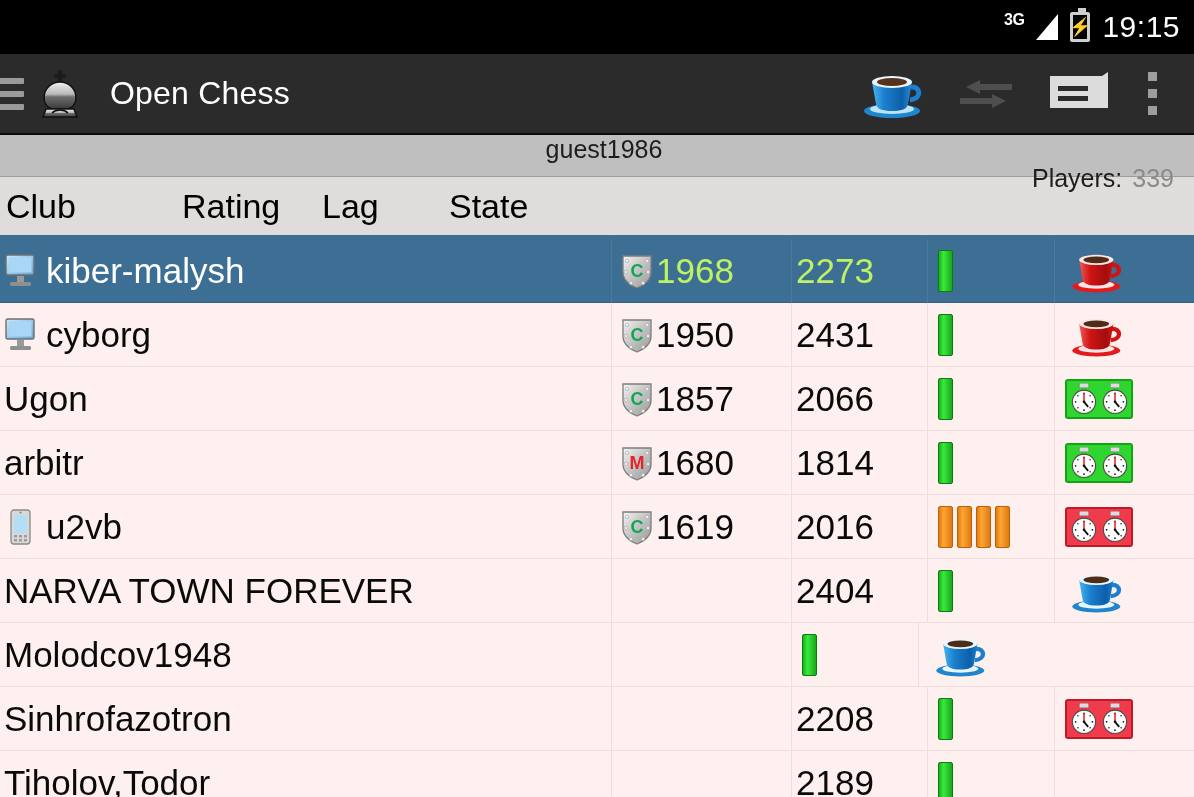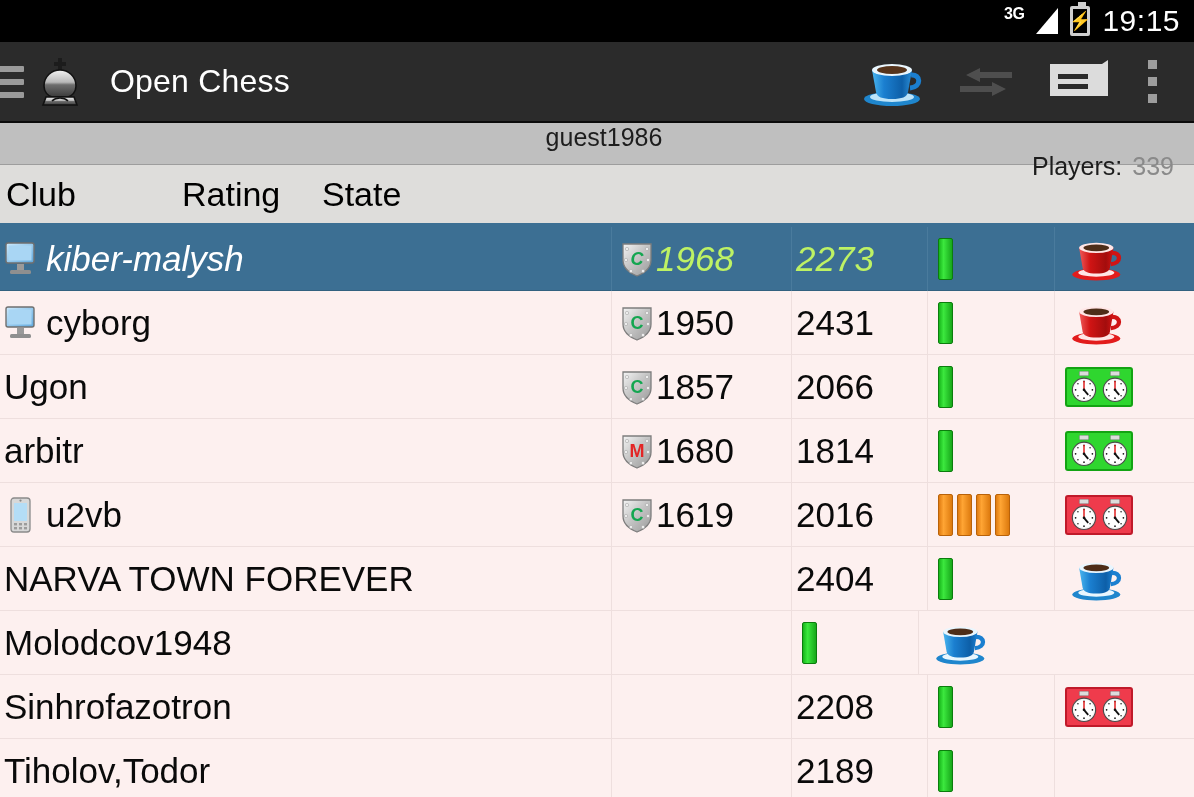--- a/index.html
+++ b/index.html
@@ -6,21 +6,21 @@
   html, body {
     width: 1194px; height: 797px;
     background: #000;
     font-family: "Liberation Sans", sans-serif;
     overflow: hidden;
   }
   .screen { position: relative; width: 1194px; height: 797px; background: #fdf0ef; }
 
   
   .statusbar {
-    height: 42px; background: #000; color: #fff;
+    height: 54px; background: #000; color: #fff;
     display: flex; align-items: center; justify-content: flex-end;
     padding-right: 14px; gap: 12px;
   }
   .sb-3g { font-size: 16px; font-weight: bold; color: #fff; line-height: 1;
            position: relative; top: -7px; letter-spacing: -0.5px;}
   .sig-wrap { display: flex; align-items: flex-end; gap: 2px; position: relative; }
   .sig-tri { width: 0; height: 0; border-left: 22px solid transparent;
              border-bottom: 26px solid #fff; }
   .batt { width: 20px; height: 30px; border: 3px solid #cfcfcf; border-radius: 2px;
           position: relative; display:flex; align-items:center; justify-content:center;}
@@ -70,21 +70,21 @@
     height: 64px; display: flex; align-items: center;
     background: #fdf0ef; border-bottom: 1px solid #eedfde;
   }
   .row.selected { background: #3c6f93; border-bottom: 1px solid #32617f;}
   .row .cell { height: 64px; display: flex; align-items: center; }
   .row .cell.player { width: 612px; padding-left: 4px; border-right: 1px solid #eedfde; }
   .row .cell.club   { width: 180px; padding-left: 8px; border-right: 1px solid #eedfde; }
   .row .cell.rating { width: 136px; padding-left: 4px; border-right: 1px solid #eedfde; }
   .row .cell.lag    { width: 127px; padding-left: 10px; border-right: 1px solid #eedfde; }
   .row .cell.state  { width: 139px; padding-left: 10px; }
-  .row.selected .cell { border-right-color: #4a7b9d; font-style: italic; }
+  .row.selected .cell { border-right-color: #4a7b9d; }
 
   .pname { font-size: 35px; color: #0a0a0a; }
   .row.selected .pname { color: #ffffff; }
   .num { font-size: 35px; color: #0a0a0a; }
   .row.selected .num { color: #bef264; }
   .club-num { margin-left: 2px; }
 
   .dev-icon { width: 34px; height: 38px; margin-right: 8px; flex: 0 0 auto; }
   .badge { width: 34px; height: 38px; flex: 0 0 auto; }
 
@@ -193,20 +193,21 @@
   <div class="subheader">
     <span class="guest">guest1986</span>
     <span class="players">
       <span>Players:</span><span class="count">339</span>
     </span>
   </div>
 
   <div class="tbl-header">
     <div class="col-club">Club</div>
     <div class="col-rating">Rating</div>
+    <div class="col-lag">Lag</div>
     <div class="col-state">State</div>
   </div>
 
   <div class="rows" id="player-rows">
       <div class="row selected">
         <span class="cell player">
        <span class="dev-icon">
       <svg viewBox="0 0 34 38" width="34" height="38">
         <defs>
                 <linearGradient id="scr" x1="0" y1="0" x2="1" y2="1">

